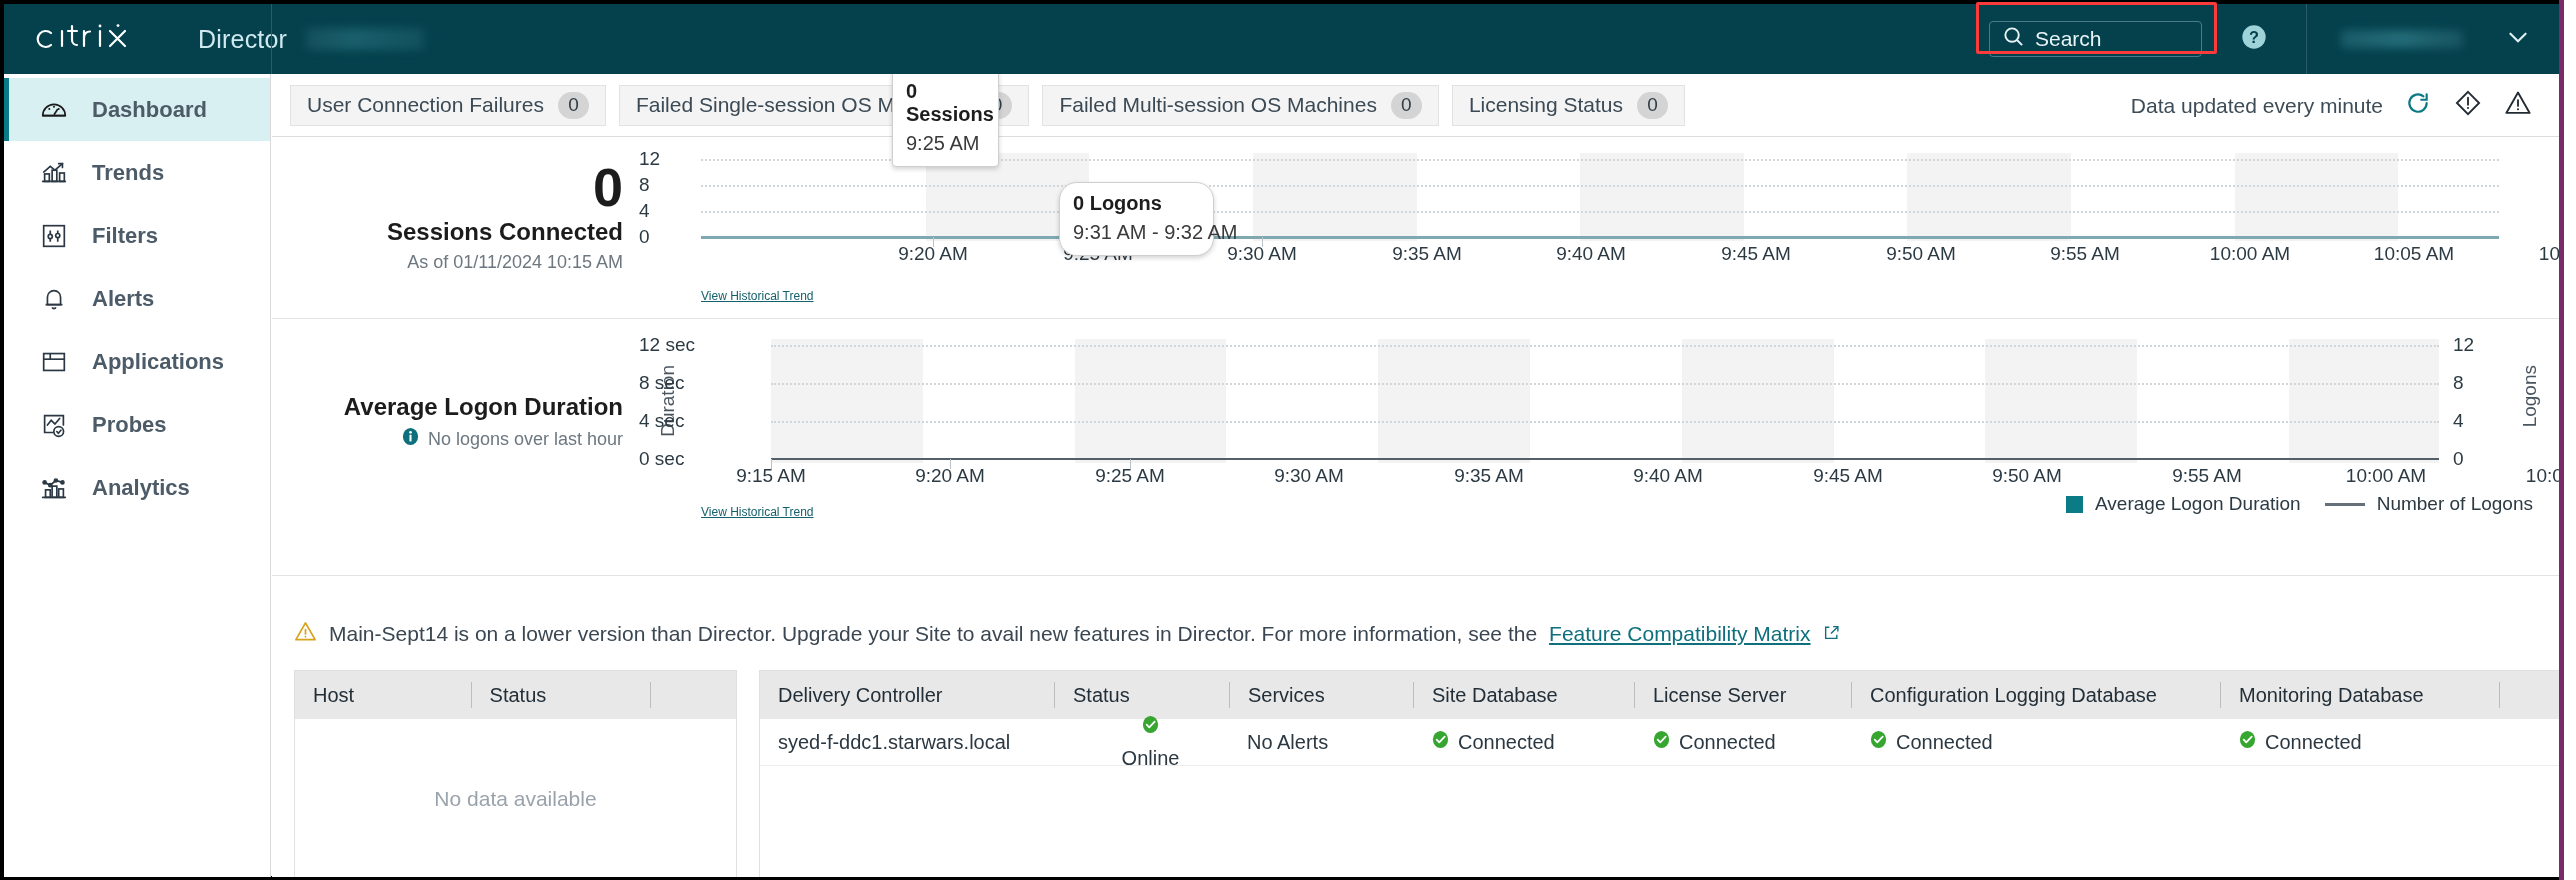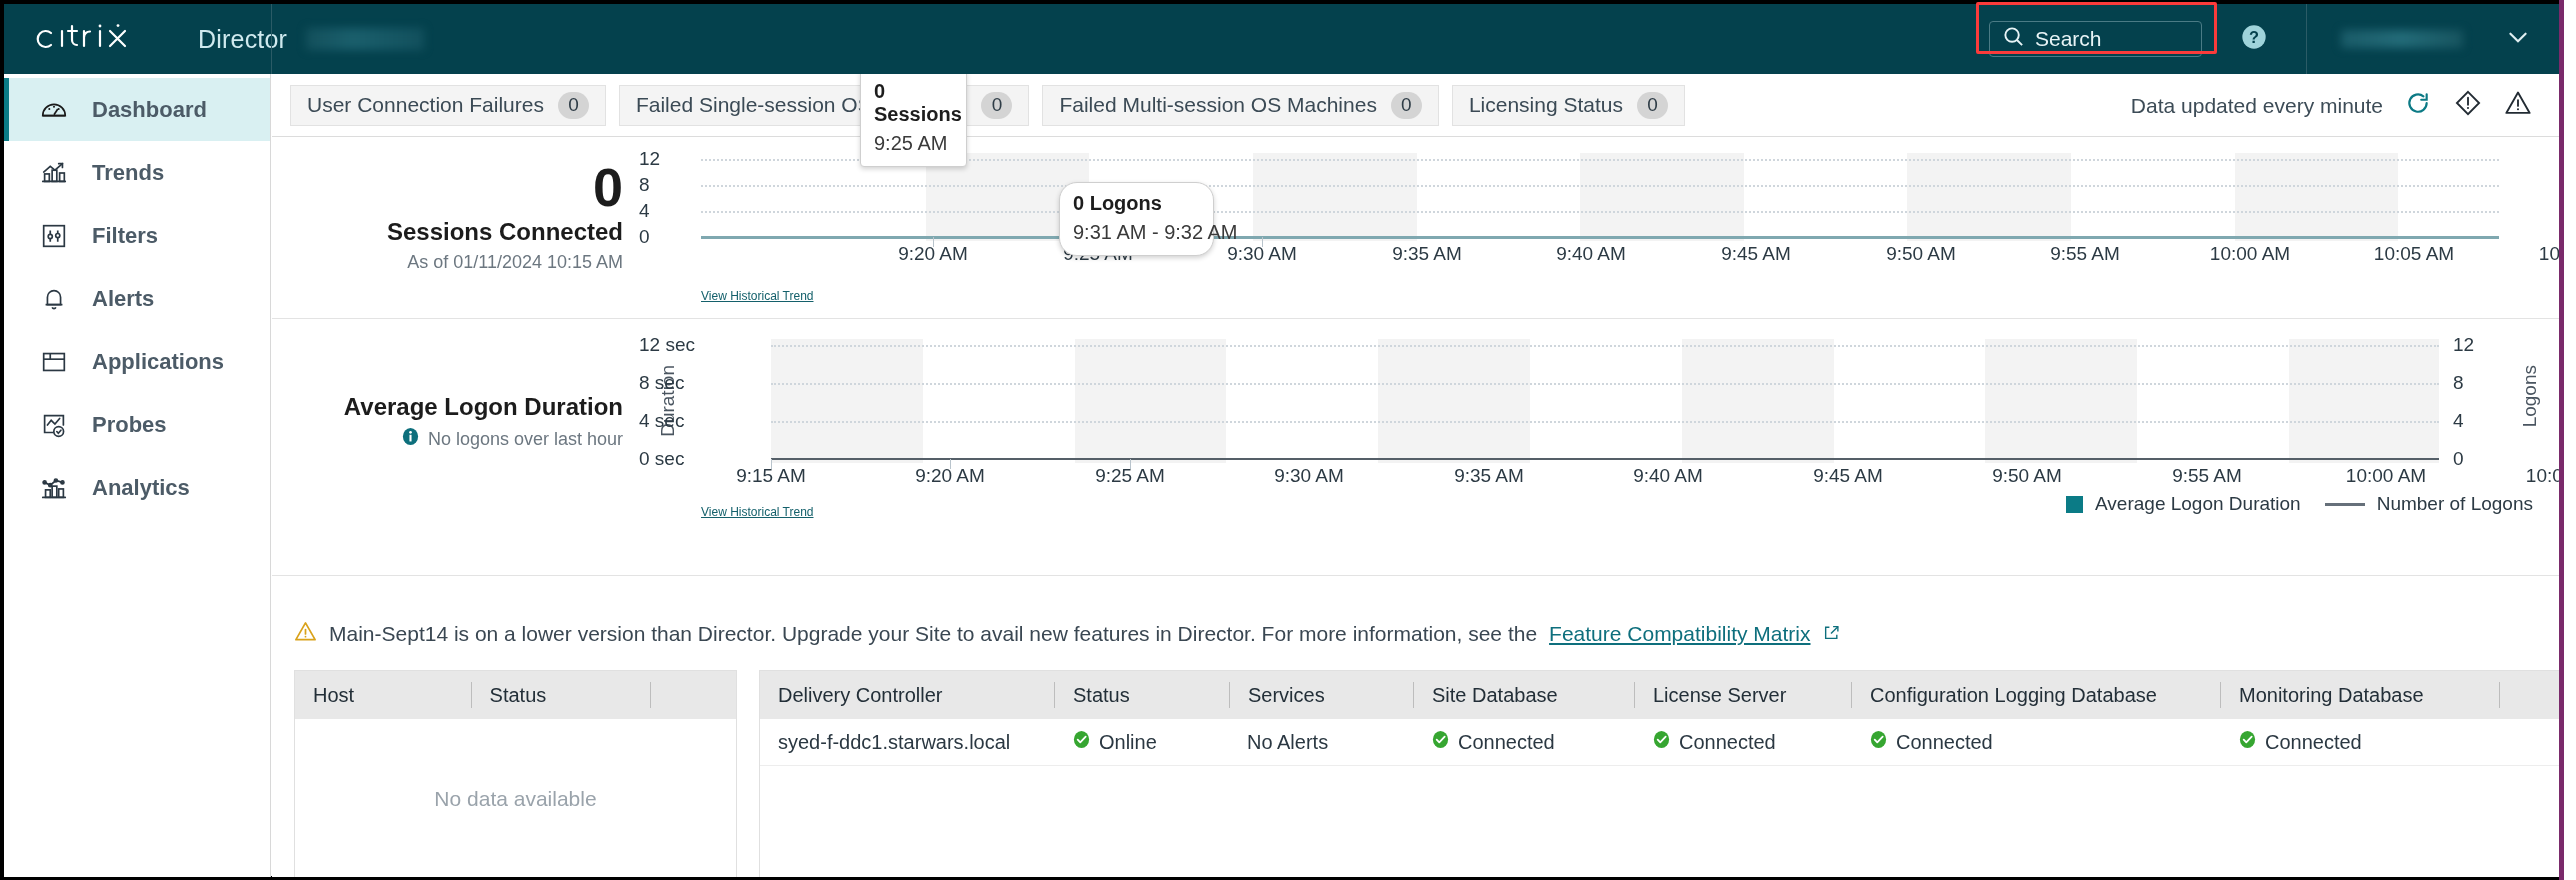--- a/index.html
+++ b/index.html
@@ -613,21 +613,21 @@
             <div class="th" style="width:184px;">Services</div>
             <div class="th" style="width:221px;">Site Database</div>
             <div class="th" style="width:217px;">License Server</div>
             <div class="th" style="width:369px;">Configuration Logging Database</div>
             <div class="th" style="width:279px;">Monitoring Database</div>
             <div class="th" style="width:60px;"></div>
           </div>
 
           <div class="tbody-row">
             <div class="td" style="width:294px;">syed-f-ddc1.starwars.local</div>
-            <div class="td" style="width:175px;">
+            <div class="td" style="width:175px;flex-direction:column;">
               <span>
                 <svg width="19" height="19" viewBox="0 0 20 20">
                   <ellipse cx="10" cy="10" rx="8" ry="9" fill="#36a631"></ellipse>
                   <path d="M6 10.2l2.7 2.8L14.4 7" fill="none" stroke="#ffffff" stroke-width="1.9" stroke-linecap="round" stroke-linejoin="round"></path>
                 </svg>
               </span>
               <span>Online</span>
             </div>
             <div class="td" style="width:184px;">No Alerts</div>
             <div class="td" style="width:221px;">
@@ -664,21 +664,21 @@
                   <path d="M6 10.2l2.7 2.8L14.4 7" fill="none" stroke="#ffffff" stroke-width="1.9" stroke-linecap="round" stroke-linejoin="round"></path>
                 </svg>
               </span>
               <span>Connected</span>
             </div>
           </div>
         </div>
       </div>
     </div>
 
-    <div class="tooltip" style="left:588px; top:-4px; width:107px;">
+    <div class="tooltip" style="left:620px; top:-4px; width:107px;">
       <div class="tooltip-title">0 Sessions</div>
       <div class="tooltip-sub">9:25 AM</div>
     </div>
 
     <div class="tooltip" style="left:787px; top:108px; width:155px;border-radius:18px;">
       <div class="tooltip-title">0 Logons</div>
       <div class="tooltip-sub">9:31 AM - 9:32 AM</div>
     </div>
 
   </div>

